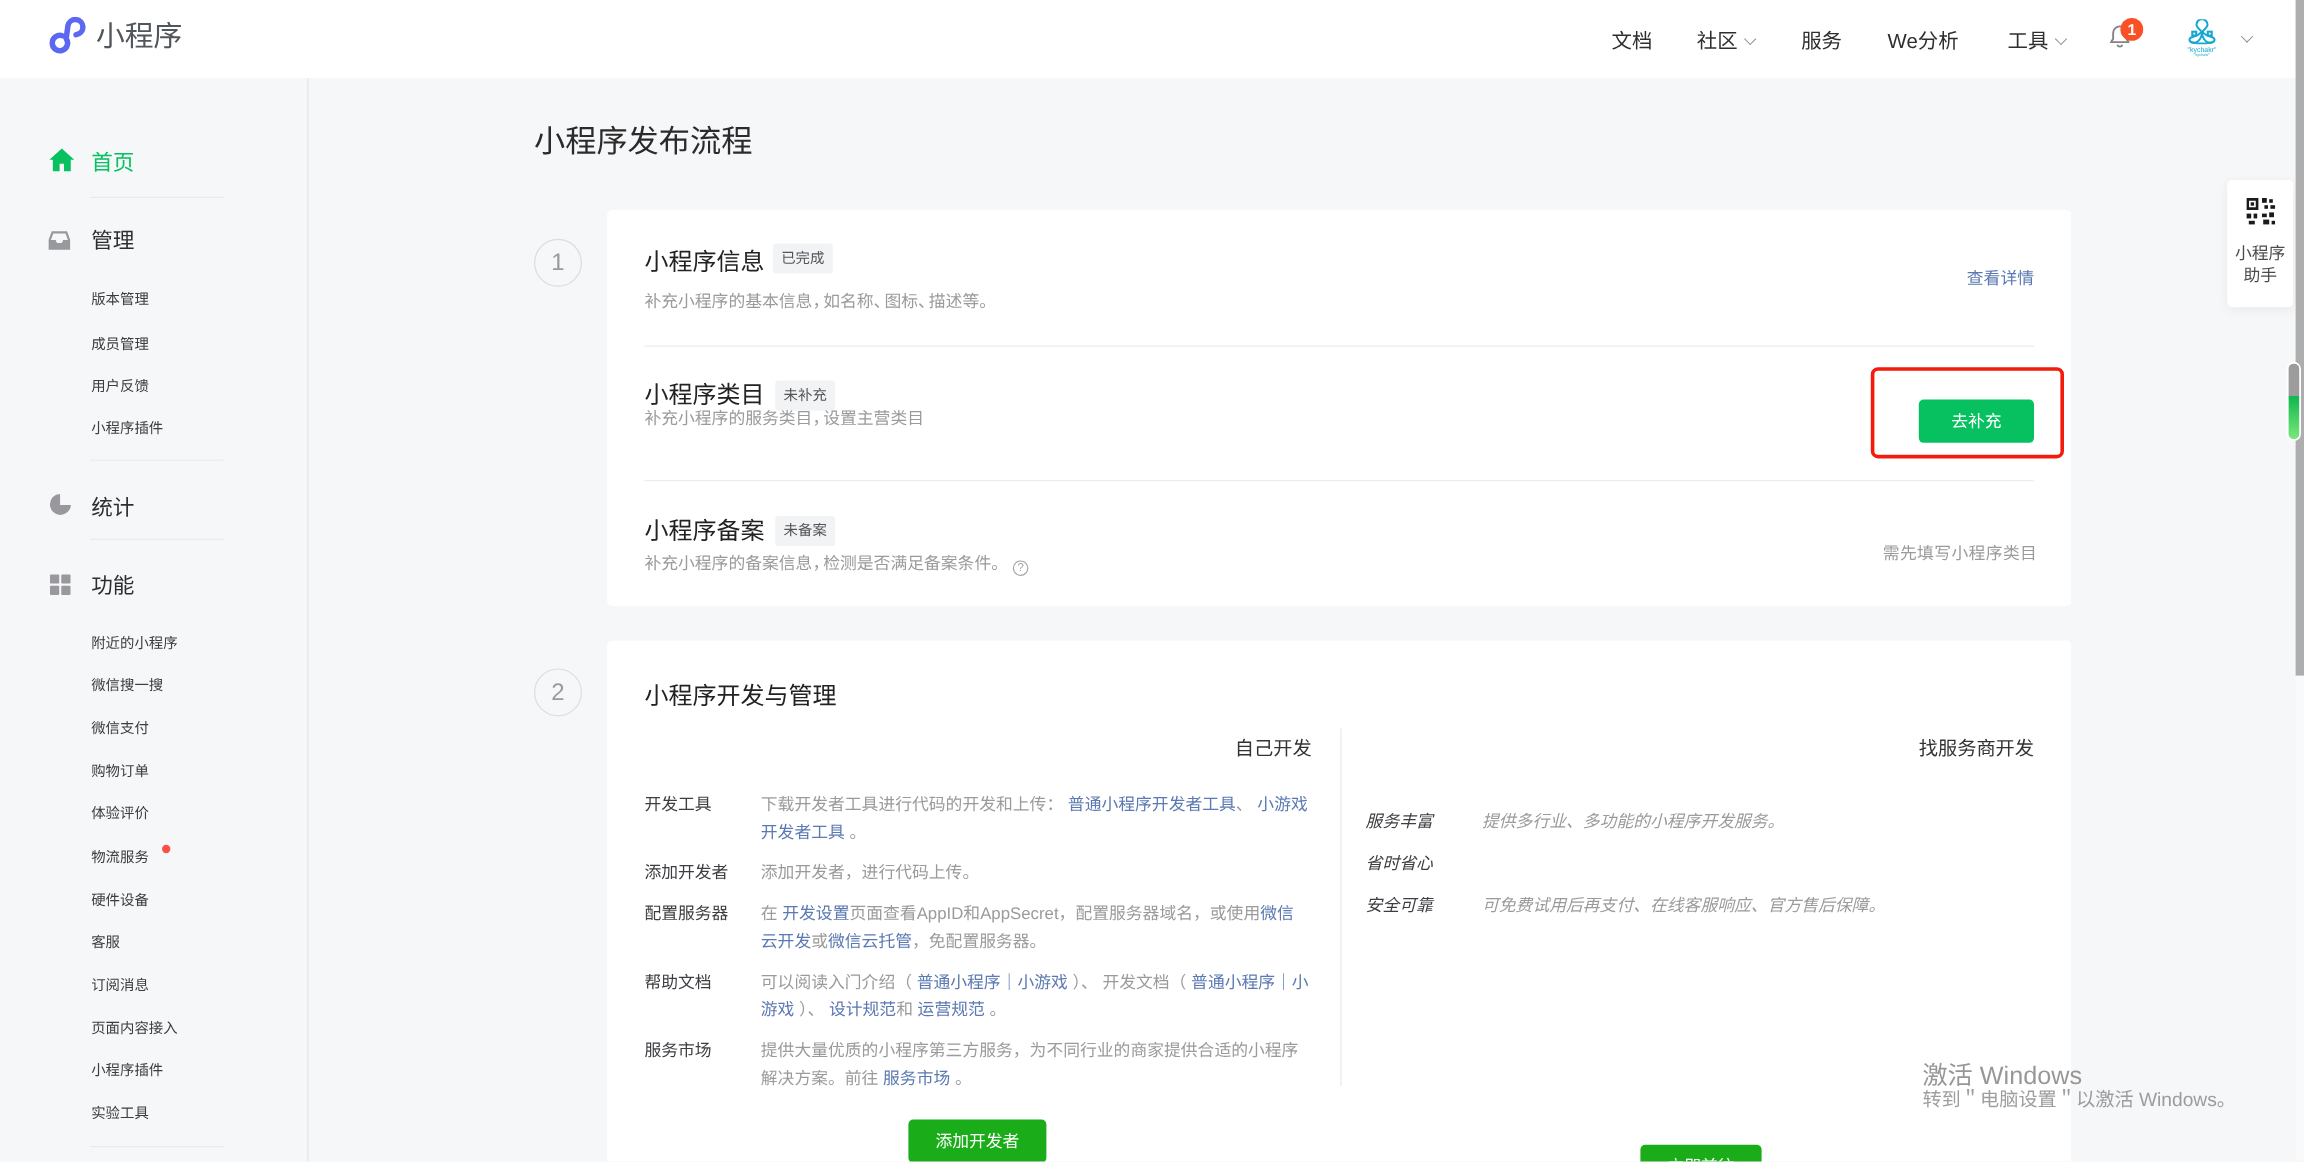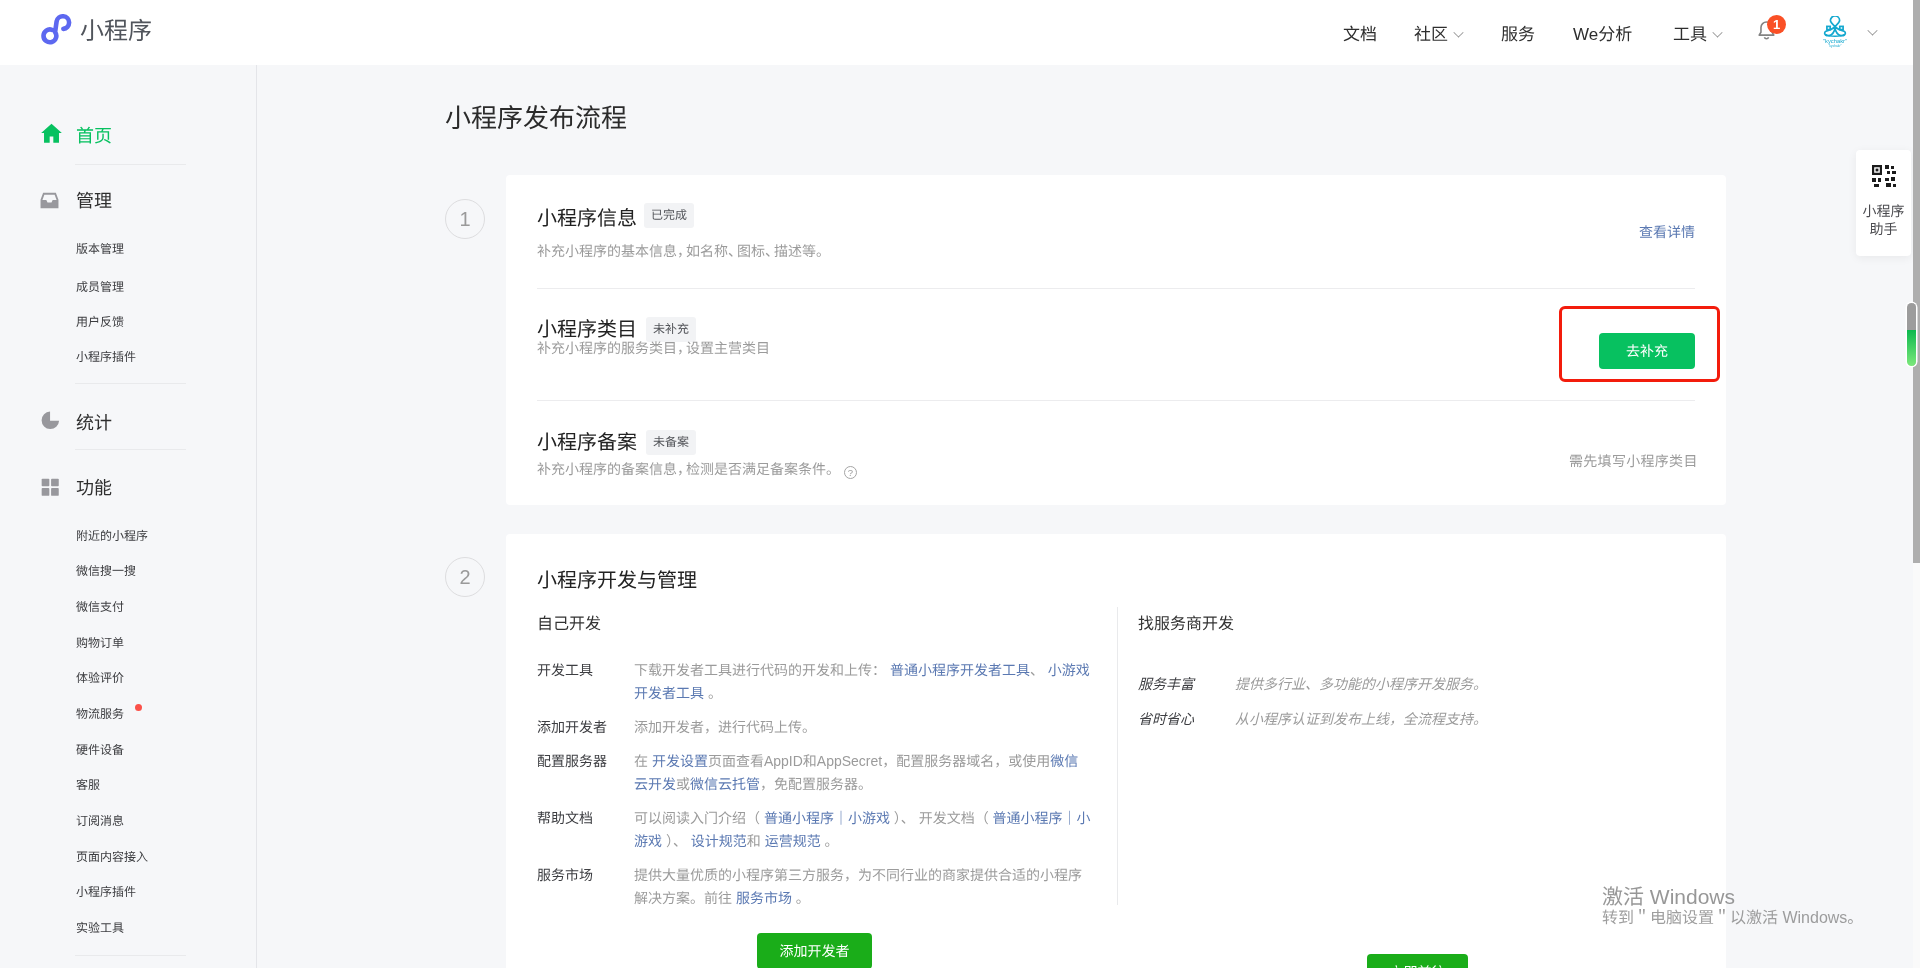--- a/index.html
+++ b/index.html
@@ -29,21 +29,21 @@
   .card2 { top:534px; height:600px; }
   .stepnum { position:absolute; left:445px; width:40px; height:40px; border:1px solid #dddddf; border-radius:50%; color:#9a9a9a; font-size:20px; text-align:center; line-height:38px; }
   .rowh { position:absolute; left:31px; font-size:20px; color:#222; }
   .badge { position:absolute; height:25px; line-height:25px; padding:0 7px; background:#f2f3f5; border-radius:3px; font-size:12px; color:#53555a; }
   .rowsub { position:absolute; left:31px; font-size:14px; color:#9b9b9b; white-space:nowrap; }
   .cdiv { position:absolute; left:31px; width:1158px; height:1px; background:#ececee; }
   .link { color:#5b79b2; }
   .qicon { display:inline-block; width:13px; height:13px; border:1px solid #a5a5a5; border-radius:50%; font-size:9.5px; line-height:12px; text-align:center; color:#9a9a9a; vertical-align:-1.5px; margin-left:9px; }
   .pw { margin-right:-5px; }
 
-  .colhead { position:absolute; top:76px; font-size:16px; color:#333; text-align:left; }
+  .colhead { position:absolute; top:76px; font-size:16px; color:#333; text-align:right; }
   .vdiv { position:absolute; left:611px; top:73px; width:1px; height:298px; background:#e9eaec; }
   .devrows { position:absolute; left:31px; top:125px; width:556px; }
   .svcrows { position:absolute; left:632px; top:139px; width:557px;font-style:italic; }
   .svcrows .drow { margin-bottom:12px; }
   .drow { display:flex; margin-bottom:11px; font-size:14px; line-height:23px; }
   .dlabel { width:97px; flex:none; color:#3d3e42; }
   .dtext { width:459px; color:#9b9b9b; }
   .btn-green { position:absolute; height:36px; background:#1aad19; border-radius:4px; color:#fff; font-size:14px; text-align:center; line-height:36px; }
 
   .redbox { position:absolute; left:1053px; top:131px; width:161px; height:76px; border:3px solid #f31c0c; border-radius:6px; }
@@ -198,21 +198,24 @@
       </div>
     </div>
 
     <div class="svcrows">
       <div class="drow">
         <div class="dlabel">服务丰富</div>
         <div class="dtext">提供多行业、多功能的小程序开发服务。</div>
       </div>
       <div class="drow" style="margin-bottom:12px">
         <div class="dlabel">省时省心</div>
-        <div class="dtext">从小程序认证到发布上线，全流程支持。</div>
+      </div>
+      <div class="drow">
+        <div class="dlabel">安全可靠</div>
+        <div class="dtext">可免费试用后再支付、在线客服响应、官方售后保障。</div>
       </div>
     </div>
 
     <div class="btn-green" style="left:251px;top:399px;width:115px">添加开发者</div>
     <div class="btn-green" style="left:861px;top:420px;width:101px">立即前往</div>
   </div>
 
   <div class="helper">
     <svg class="abs" style="left:16px;top:15px" width="24" height="23" viewBox="0 0 24 23">
       <g fill="#1b1b1b">

